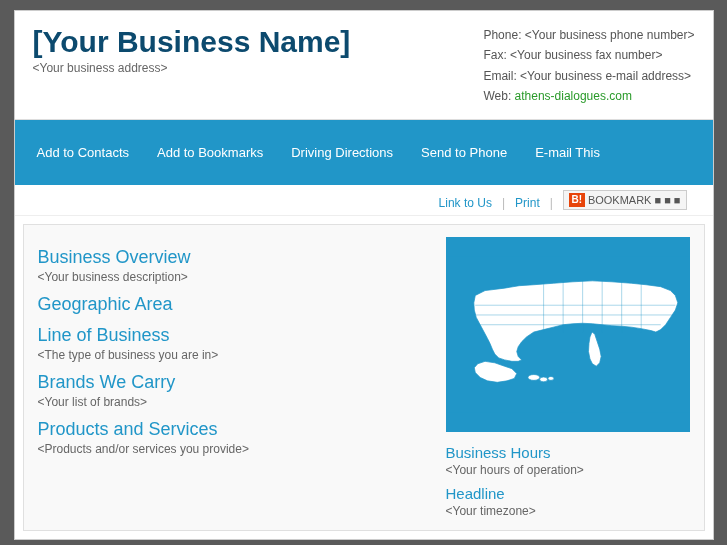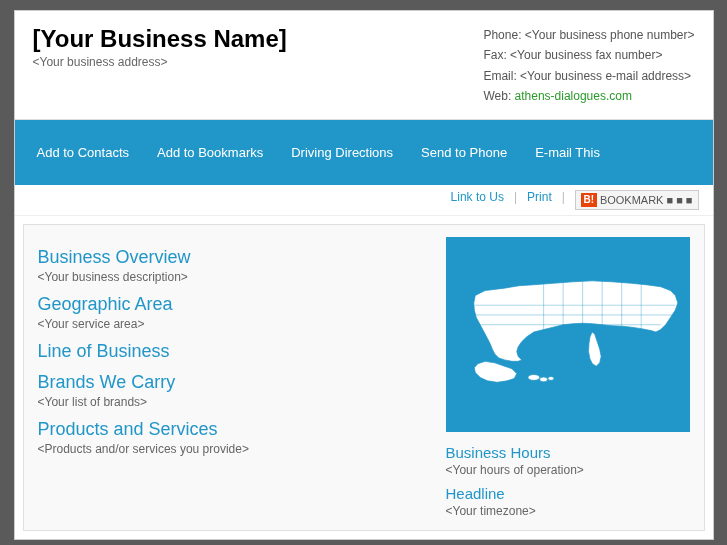--- a/index.html
+++ b/index.html
@@ -21,23 +21,23 @@
     
     .header {
       background: #fff;
       padding: 14px 18px 12px 18px;
       display: flex;
       justify-content: space-between;
       align-items: flex-start;
       border-bottom: 1px solid #ddd;
     }
     .header-left .business-name {
-      font-size: 24px;
+      font-size: 30px;
       font-weight: bold;
-      color: #000000;
+      color: #0c4a6e;
     }
     .header-left .business-address {
       font-size: 12px;
       color: #666;
       margin-top: 2px;
     }
     .header-right {
       font-size: 12px;
       color: #555;
       text-align: left;
@@ -59,22 +59,22 @@
       text-decoration: none;
       font-size: 13px;
       padding: 9px 14px;
       display: inline-block;
       white-space: nowrap;
     }
     
     .utility-bar {
       display: flex;
       justify-content: flex-end;
-      align-items: flex-start;
-      padding: 5px 14px;
+      align-items: flex-end;
+      padding: 5px 26px;
       border-bottom: 1px solid #eee;
       background: #fff;
       gap: 10px;
     }
     .utility-bar a {
       color: #2196c8;
       text-decoration: none;
       font-size: 12px;
     }
     .utility-bar .separator {
@@ -203,23 +203,23 @@
   </div>
 
   <div class="main-content">
 
     <div class="content-left">
 
       <div class="section-title">Business Overview</div>
       <div class="section-desc">&lt;Your business description&gt;</div>
 
       <div class="section-title">Geographic Area</div>
-      <div class="section-desc">&lt;Your service area&gt;</div>
 
       <div class="section-title">Line of Business</div>
+      <div class="section-desc">&lt;The type of business you are in&gt;</div>
 
       <div class="section-title">Brands We Carry</div>
       <div class="section-desc">&lt;Your list of brands&gt;</div>
 
       <div class="section-title">Products and Services</div>
       <div class="section-desc">&lt;Products and/or services you provide&gt;</div>
     </div>
 
     <div class="content-right">
 

